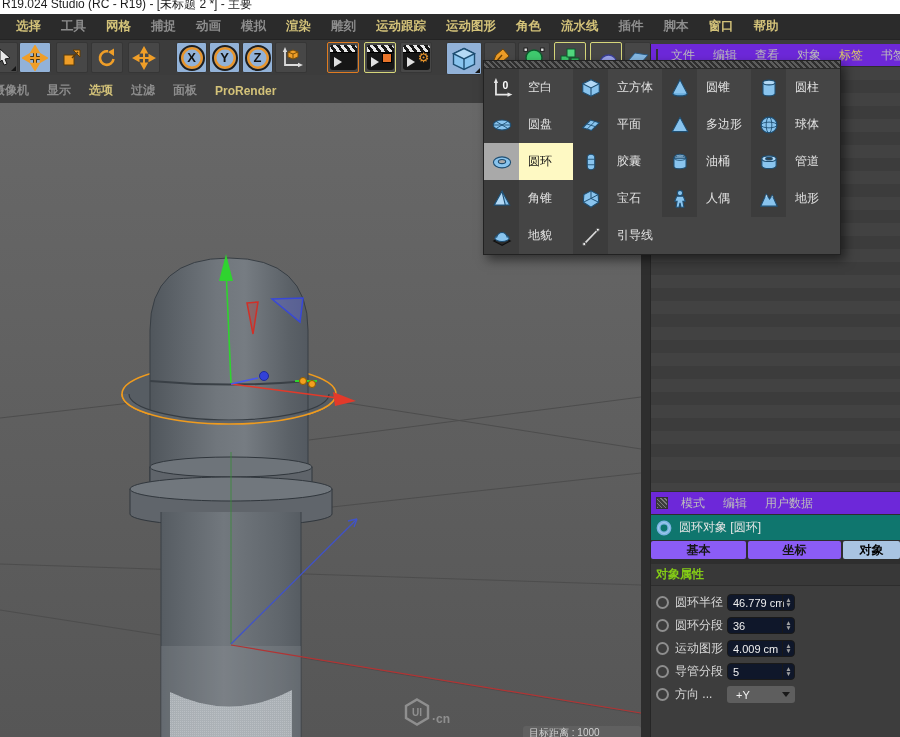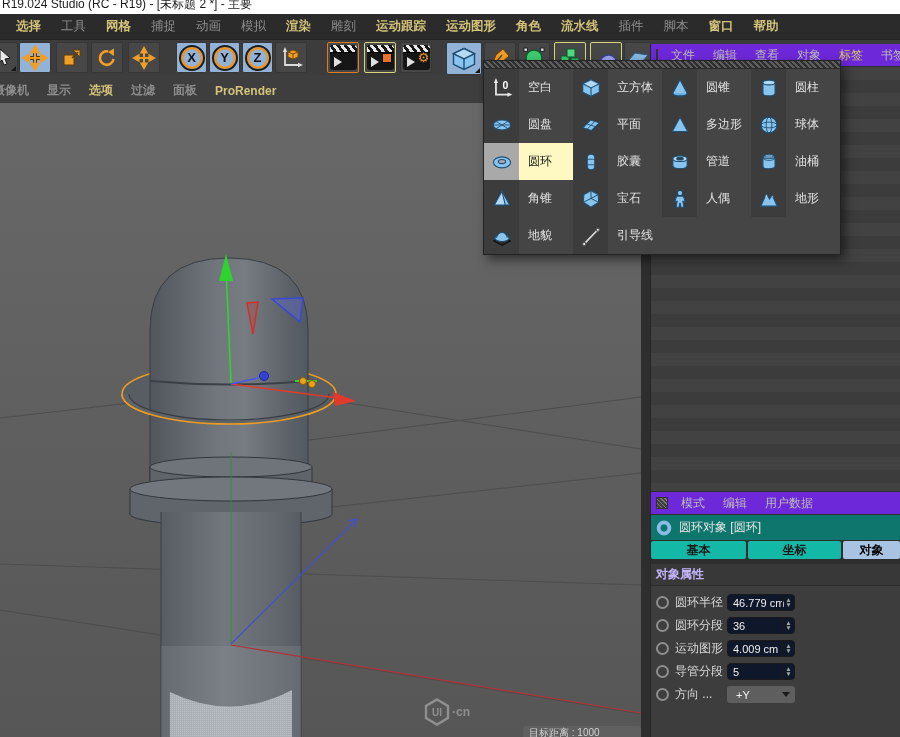--- a/index.html
+++ b/index.html
@@ -9,21 +9,21 @@
 
   
   .titlebar{position:absolute;left:0;top:0;width:900px;height:14px;background:#ffffff;overflow:hidden}
   .titlebar span{display:block;margin-top:-4px;margin-left:2px;font-size:12px;color:#1b1b1b;white-space:nowrap}
 
   
   .menubar{position:absolute;left:0;top:14px;width:900px;height:26px;background:#2b2b2b;
            display:flex;align-items:center;padding-left:6px;box-sizing:border-box;border-bottom:1px solid #242424}
   .menubar .mi{font-size:12.5px;padding:0 10px;cursor:default;white-space:nowrap}
   .m-y{color:#d3c279;font-weight:bold}
-  .m-g{color:#8d8d8d;font-weight:normal}
+  .m-g{color:#8d8d8d;font-weight:bold}
 
   
   .toolbar{position:absolute;left:0;top:40px;width:652px;height:35px;background:#3c3c3c}
   .tb{position:absolute;top:2px;width:32px;height:31px;background:#474747;border:1px solid #363636;
       border-radius:2px;display:flex;align-items:center;justify-content:center;box-sizing:border-box}
   .tb.blue{background:#92b2d8}
   .tb.yb{border:1px solid #d6d67a}
   .tb.ob{border:1px solid #e07b20}
   .cnr{position:absolute;right:1px;bottom:1px;width:0;height:0;border-left:5px solid transparent;border-bottom:5px solid #161616}
   .axisbtn{font-weight:bold;font-size:13px;color:#111}
@@ -34,45 +34,45 @@
              background:repeating-linear-gradient(55deg,#e8e8e8 0 3px,#161616 3px 6px);border-bottom:1px solid #000}
   .clap .play{position:absolute;left:4px;bottom:3px;width:0;height:0;
               border-left:8px solid #e0e0e0;border-top:5px solid transparent;border-bottom:5px solid transparent}
   .clap .sq{position:absolute;right:2px;top:8px;width:10px;height:10px;background:#e8742a;border:1px solid #000;box-sizing:border-box}
   .clap .gear{position:absolute;right:0px;top:6px;font-size:13px;color:#e8952c;line-height:13px}
 
   
   .vp{position:absolute;left:0;top:75px;width:641px;height:662px;overflow:hidden}
   .vpmenu{position:absolute;left:-16px;top:7px;display:flex;align-items:center;z-index:5}
   .vpmenu .mi{font-size:12px;padding:0 9px;white-space:nowrap;font-weight:bold}
-  .watermark{position:absolute;left:424px;top:623px;display:flex;align-items:center;opacity:.55;z-index:4}
+  .watermark{position:absolute;left:404px;top:623px;display:flex;align-items:flex-end;opacity:.55;z-index:4}
   .watermark .wtxt{color:#bdbdbd;font-size:12px;font-weight:bold;margin-left:2px}
   .vpstatus{position:absolute;left:523px;top:651px;width:118px;height:11px;background:#606060;
             border-radius:3px 3px 0 0;overflow:hidden;z-index:4}
   .vpstatus span{display:block;font-size:10px;color:#d2d2d2;padding-left:6px;line-height:13px}
 
   
   .vdiv{position:absolute;left:641px;top:75px;width:9px;height:662px;background:#2e2e2e}
 
   
   .panel{position:absolute;left:650px;top:44px;width:250px;height:693px;background:#3d3d3d;border-left:1px solid #262626;box-sizing:border-box}
   .pmbar{height:22px;display:flex;align-items:center;padding-left:5px;border-bottom:1px solid #2e2e2e;background:#6d28d9}
   .pmbar .mi{font-size:12px;padding:0 9px;color:#bcbcbc;white-space:nowrap}
   .pmbar .mi.acc{color:#d8c76a}
   .grip{width:12px;height:12px;background:repeating-linear-gradient(45deg,#7c7c7c 0 1px,#3d3d3d 1px 3px);
         border:1px solid #333;box-sizing:border-box;margin-right:4px}
   .ombody{height:424px;background:repeating-linear-gradient(180deg,#424242 0 13px,#3c3c3c 13px 26px)}
   .objrow{height:25px;display:flex;align-items:center;padding-left:5px;background:#0f766e}
   .objrow .t{font-size:12px;color:#e6e6e6;margin-left:7px}
   .tabs{height:21px;background:#2e2e2e;display:flex;gap:2px;padding:1px 0 2px 0}
   .tab{height:18px;display:flex;align-items:center;justify-content:center;font-size:12px;font-weight:bold;
-       color:#161616;background:#14b8a6;border-radius:2px}
+       color:#161616;background:#8b5cf6;border-radius:2px}
   .tab.active{background:#a9c4e2;color:#000}
   .sechdr{height:21px;display:flex;align-items:center;padding-left:5px;background:#383838;
-          border-bottom:1px solid #2d2d2d;font-size:12px;font-weight:bold;color:#c4b5fd}
+          border-bottom:1px solid #2d2d2d;font-size:12px;font-weight:bold;color:#84cc16}
   .arows{padding-top:5px}
   .arow{height:23px;display:flex;align-items:center;padding-left:5px}
   .tgl{width:9px;height:9px;border-radius:50%;border:2.5px solid #8e8e8e;box-sizing:content-box;margin-right:6px}
   .albl{width:52px;font-size:12px;color:#d8d8d8;white-space:nowrap}
   .fld{width:68px;height:17px;background:#0f172a;border:1px solid #191919;border-radius:4px;
        display:flex;align-items:center;color:#f0f0f0;font-size:11px;padding-left:5px;position:relative;box-sizing:border-box}
   .spin{position:absolute;right:0;top:0;bottom:0;width:11px;border-left:1px solid #191919;display:flex;
         flex-direction:column;align-items:center;justify-content:center;color:#a2a2a2;font-size:6.5px;line-height:4.5px}
   .dd{width:68px;height:17px;background:#5e5e5e;border-radius:3px;display:flex;align-items:center;
       padding-left:9px;font-size:11px;color:#f2f2f2;position:relative;box-sizing:border-box}
@@ -559,37 +559,37 @@
         <rect x="6.6" y="3" width="6.8" height="14" rx="3.4" fill="#89c4ee" stroke="#1e4e72"></rect>
         <line x1="6.6" y1="7.5" x2="13.4" y2="7.5" stroke="#1e4e72" stroke-width=".8"></line>
         <line x1="6.6" y1="12.5" x2="13.4" y2="12.5" stroke="#1e4e72" stroke-width=".8"></line>
           </svg>
         </div>
       <span class="plbl">胶囊</span>
     </div>
     <div class="pcell">
       <div class="picon">
           <svg width="22" height="22" viewBox="0 0 20 20">
+        <path d="M4.5,6.5 V14 A5.5,2.2 0 0 0 15.5,14 V6.5" fill="#89c4ee" stroke="#1e4e72"></path>
+        <path d="M4.5,6.5 A5.5,3.6 0 0 1 15.5,6.5 Z" fill="#b2d9f6" stroke="#1e4e72"></path>
+        <ellipse cx="10" cy="6.5" rx="5.5" ry="2" fill="none" stroke="#1e4e72" stroke-width=".8"></ellipse>
+          </svg>
+        </div>
+      <span class="plbl">油桶</span>
+    </div>
+    <div class="pcell">
+      <div class="picon">
+          <svg width="22" height="22" viewBox="0 0 20 20">
         <path d="M3.5,7 V13.3 A6.5,2.6 0 0 0 16.5,13.3 V7" fill="#89c4ee" stroke="#1e4e72"></path>
         <ellipse cx="10" cy="7" rx="6.5" ry="2.6" fill="#b2d9f6" stroke="#1e4e72"></ellipse>
         <ellipse cx="10" cy="7" rx="3" ry="1.2" fill="#3c3c3c" stroke="#1e4e72"></ellipse>
           </svg>
         </div>
       <span class="plbl">管道</span>
     </div>
-    <div class="pcell">
-      <div class="picon">
-          <svg width="22" height="22" viewBox="0 0 20 20">
-        <path d="M4.5,6.5 V14 A5.5,2.2 0 0 0 15.5,14 V6.5" fill="#89c4ee" stroke="#1e4e72"></path>
-        <path d="M4.5,6.5 A5.5,3.6 0 0 1 15.5,6.5 Z" fill="#b2d9f6" stroke="#1e4e72"></path>
-        <ellipse cx="10" cy="6.5" rx="5.5" ry="2" fill="none" stroke="#1e4e72" stroke-width=".8"></ellipse>
-          </svg>
-        </div>
-      <span class="plbl">油桶</span>
-    </div>
 
     <div class="pcell">
       <div class="picon">
           <svg width="22" height="22" viewBox="0 0 20 20">
         <polygon points="10,3 17,15.5 3,15.5" fill="#89c4ee" stroke="#1e4e72"></polygon>
         <polygon points="10,3 13,15.5 3,15.5" fill="#b2d9f6" stroke="#1e4e72"></polygon>
           </svg>
         </div>
       <span class="plbl">角锥</span>
     </div>

